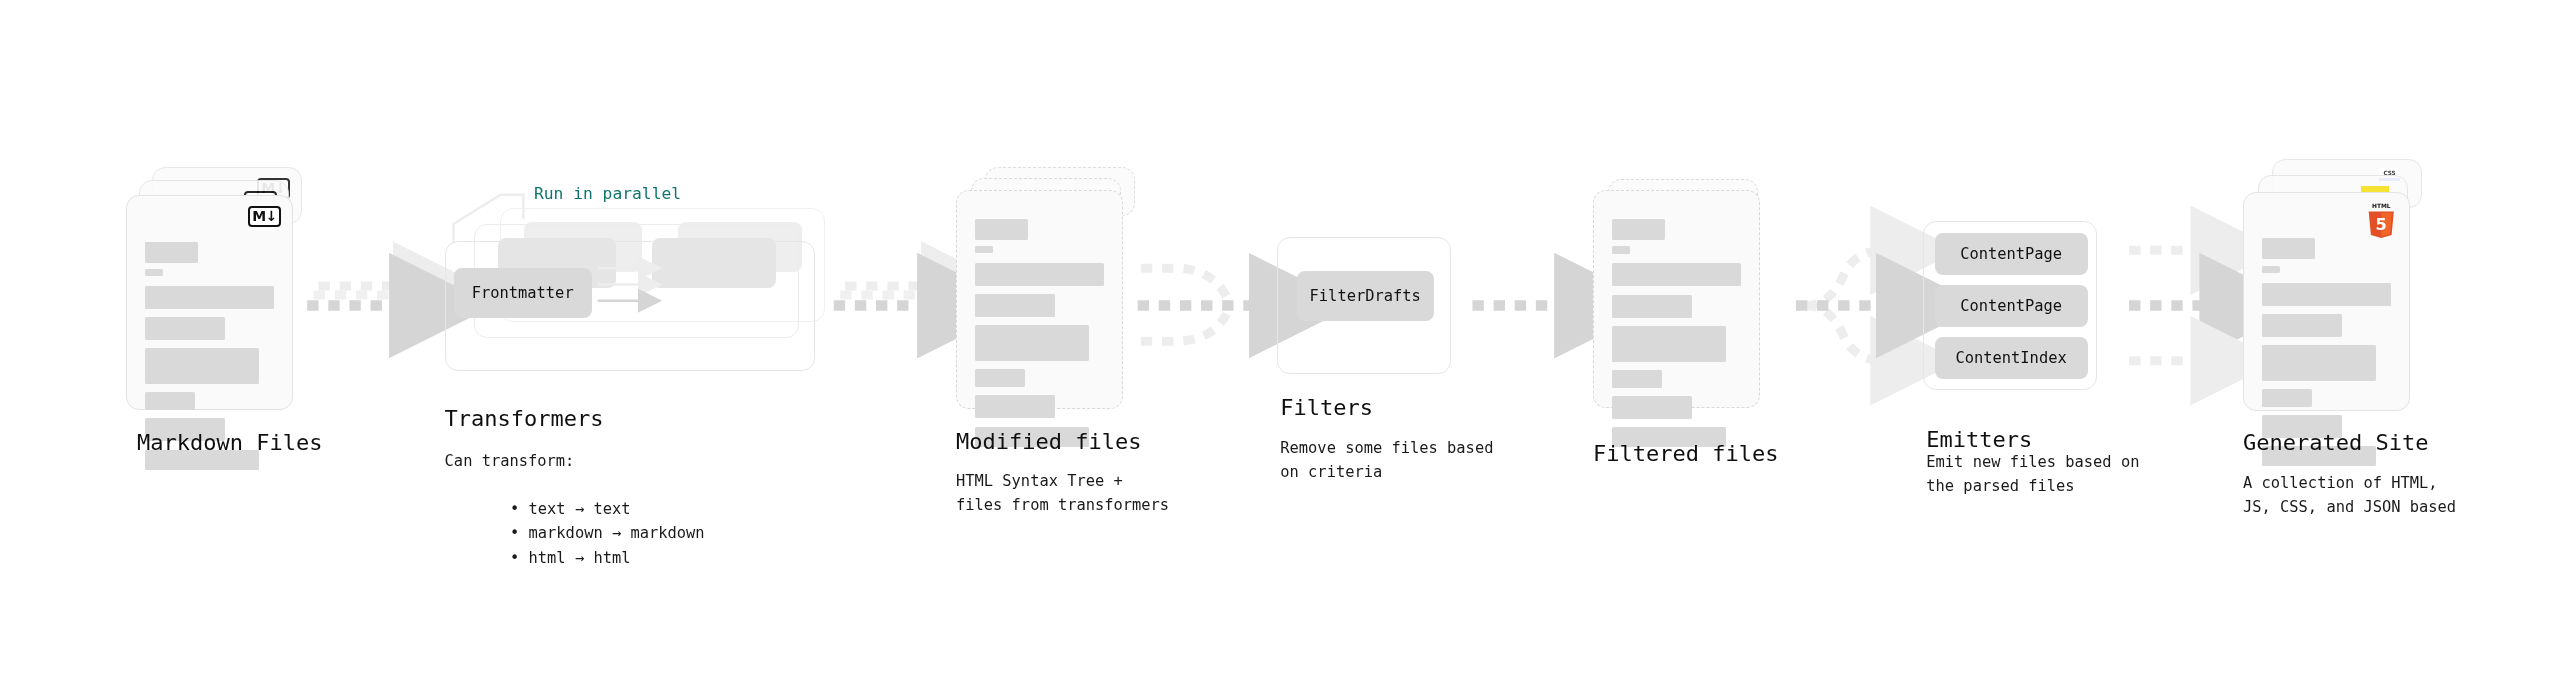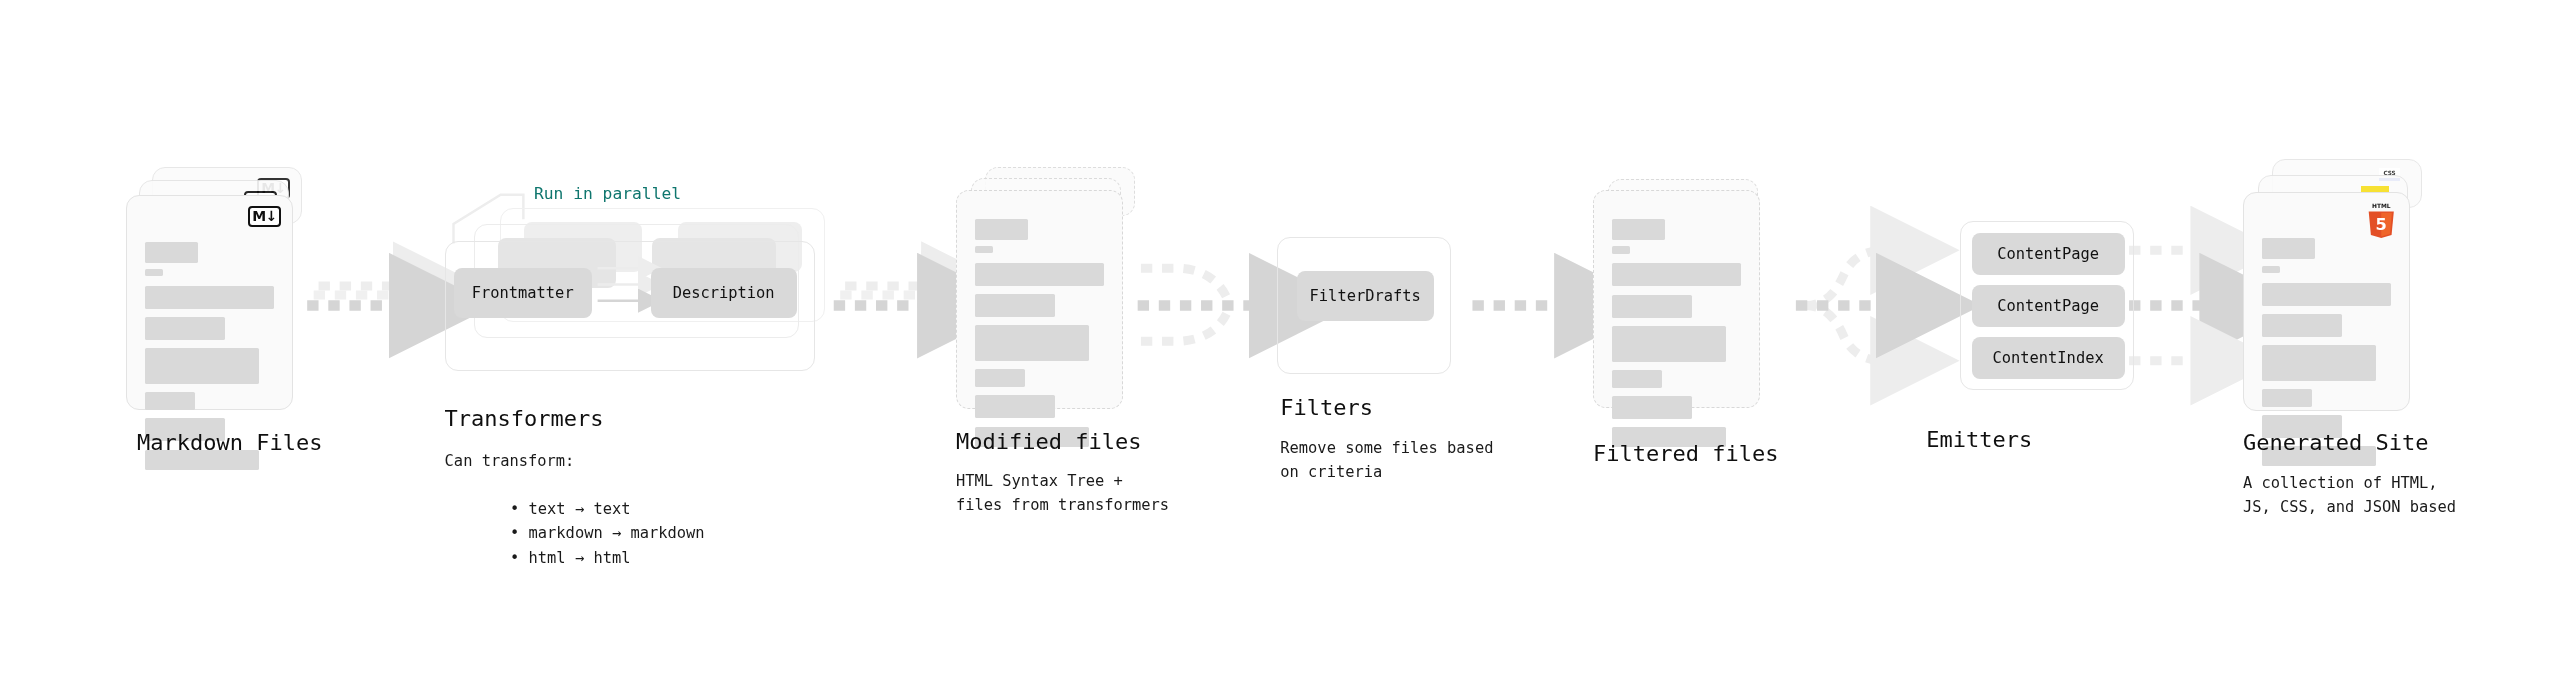--- a/index.html
+++ b/index.html
@@ -276,21 +276,20 @@
       <div class="chip ghost1" style="left:177px; top:13px; width:124px; height:50px;"></div>
     </div>
 
     <div class="box" style="left:1.6px; top:54px; width:370px; height:130px;">
       <svg width="65" height="57" style="position:absolute; left:150px; top:18px;" viewBox="0 0 80 70">
         <line x1="2" y1="10" x2="56" y2="10" stroke="#ececec" stroke-width="3" marker-end="url(#ahead-lt)"></line>
         <line x1="2" y1="30" x2="56" y2="30" stroke="#ececec" stroke-width="3" marker-end="url(#ahead-lt)"></line>
         <line x1="2" y1="50" x2="56" y2="50" stroke="#d5d5d5" stroke-width="3" marker-end="url(#ahead)"></line>
       </svg>
       <div class="chip" style="left:8.1px; top:26px; width:138px; height:50px; font-size:15.4px;">Frontmatter</div>
-      <div class="chip" style="left:205px; top:26px; width:146px; height:50px; font-size:15.4px;">Description</div>
     </div>
 
     <div class="title" style="left:1.6px; top:219px;">Transformers</div>
 
     <div class="caption" style="left:1.6px; top:262px;">Can transform:</div>
 
     <div class="caption" style="left:11.4px; top:286px;">
       <span>•&nbsp;</span><span>text → text</span>
     </div>
     <div class="caption" style="left:11.4px; top:310px;">
@@ -346,26 +345,28 @@
           <div class="bar" style="width:39%;   height:18px; margin-top:8.1px;"></div>
           <div class="bar" style="width:62%;   height:23px; margin-top:8.1px;"></div>
           <div class="bar" style="width:88%;   height:20.3px; margin-top:8.1px;"></div>
         </div>
       </div>
     </div>
     <div class="title" style="left:0px; top:262px;">Filtered files</div>
   </div>
 
   <div class="node" style="left:1923px; top:221px;">
-    <div class="box" style="left:0px; top:0px; width:174px; height:169px; position:relative;margin-left:37px;">
+    <div class="box" style="left:0px; top:0px; width:174px; height:169px; position:relative;">
       <div class="chip" style="left:10.6px; top:11.4px; width:153px; height:42px; font-size:15.4px;">ContentPage</div>
       <div class="chip" style="left:10.6px; top:63px; width:153px; height:42px; font-size:15.4px;">ContentPage</div>
       <div class="chip" style="left:10.6px; top:115px; width:153px; height:42px; font-size:15.4px;">ContentIndex</div>
     </div>
     <div class="title" style="left:3.3px; top:206px;">Emitters</div>
+    <div class="caption" style="left:3.3px; top:229px;">Emit new files based on
+the parsed files</div>
   </div>
 
   <div class="node" style="left:2243px; top:159px;">
     <div class="doc-stack" style="width:203px; height:244px;">
 
       <div class="doc back2" style="left:29px; top:0px; width:150px; height:49px;">
         <div class="badge" style="top:8.1px; right:21px;">
           <div class="css-badge">
             <div class="css-txt">CSS</div>
             <div class="css-bar"></div>

